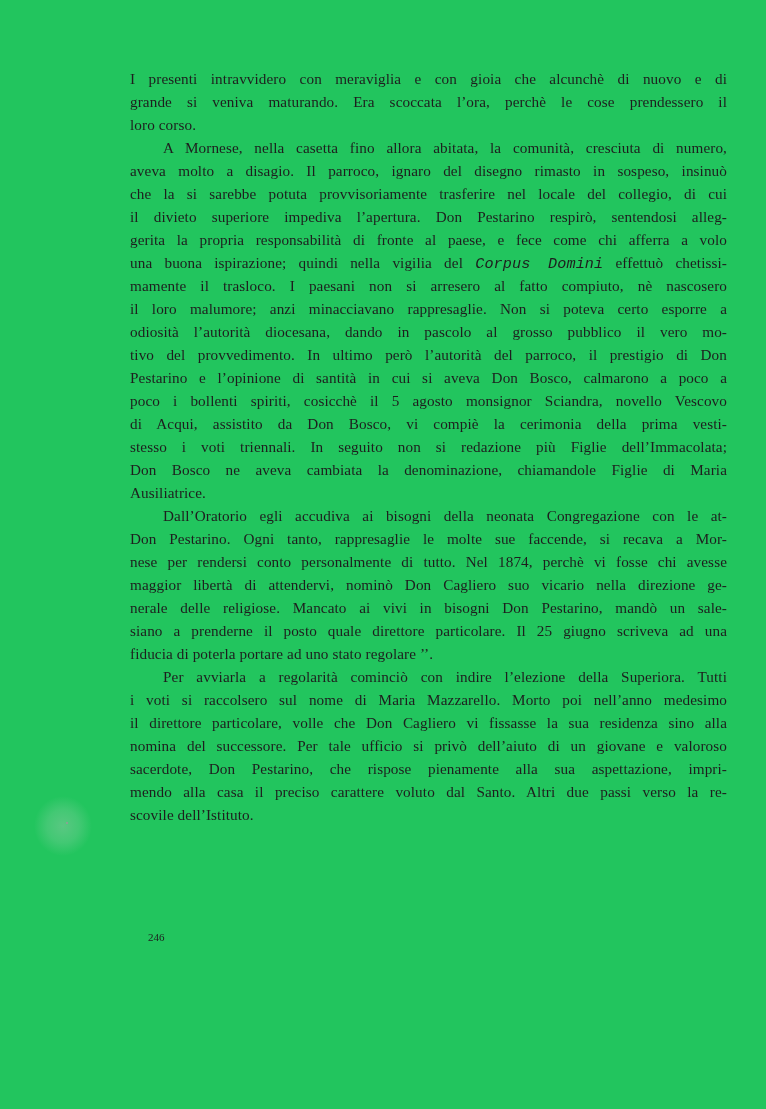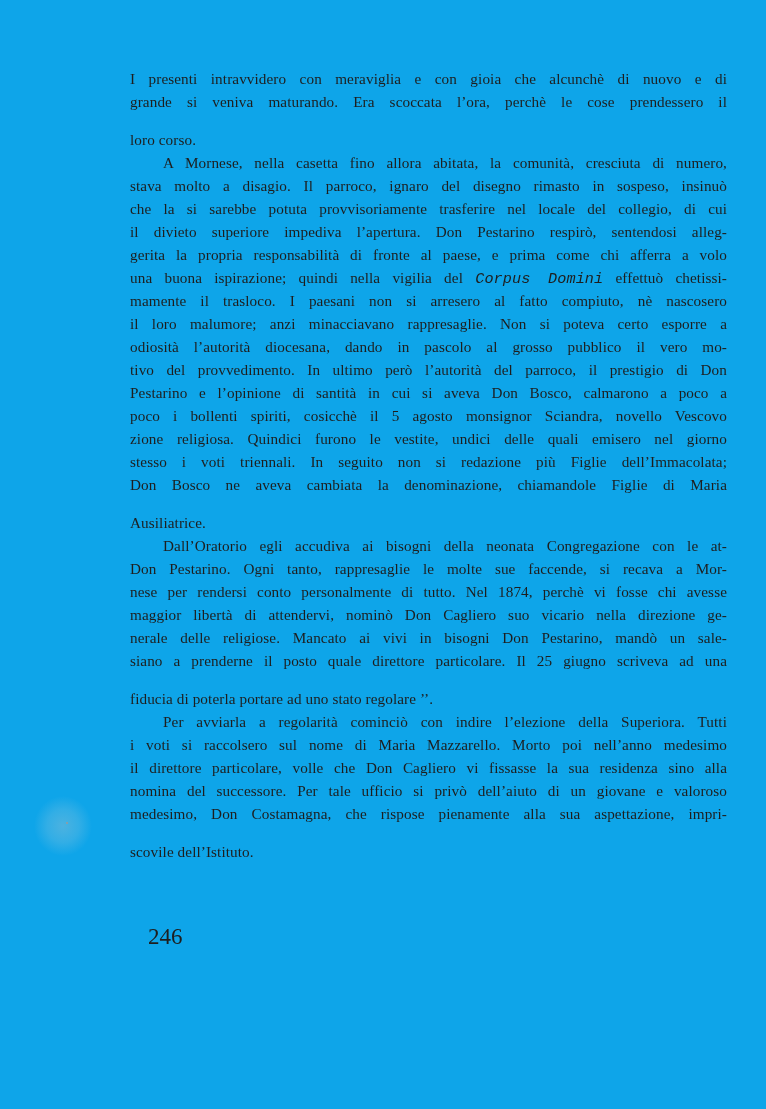--- a/index.html
+++ b/index.html
@@ -4,21 +4,21 @@
 <style>
   html, body {
     margin: 0;
     padding: 0;
     background: #ffffff;
   }
   .page {
     position: relative;
     width: 766px;
     height: 1109px;
-    background: #0ea5e9;
+    background: #22c55e;
     overflow: hidden;
     font-family: "Liberation Serif", "DejaVu Serif", serif;
     color: #1e1e1e;
   }
   .text-block {
     position: absolute;
     left: 130px;
     top: 67px;
     width: 597px;
     font-size: 15.2px;
@@ -30,34 +30,33 @@
   .line {
     height: 23px;
     line-height: 23px;
     text-align: justify;
     text-align-last: justify;
     white-space: normal;
     overflow: visible;
   }
   .line.last {
     text-align-last: left;
-    margin-top: 15px;
   }
   .line.indent {
     padding-left: 33px;
   }
   .line i {
     font-style: italic;
     font-family: Liberation Mono, monospace;
   }
   .page-number {
     position: absolute;
     left: 148px;
     top: 925px;
-    font-size: 23px;
+    font-size: 11px;
     line-height: 24px;
     color: #1e1e1e;
   }
   .scan-smudge {
     position: absolute;
     left: 34px;
     top: 796px;
     width: 58px;
     height: 60px;
     background: radial-gradient(closest-side, rgba(205,205,205,0.32), rgba(215,215,215,0.18) 55%, rgba(255,255,255,0));
@@ -83,49 +82,50 @@
   </div>
 
   <div class="text-block">
       <div class="para">
         <div class="line">I presenti intravvidero con meraviglia e con gioia che alcunchè di nuovo e di</div>
         <div class="line">grande si veniva maturando. Era scoccata l’ora, perchè le cose prendessero il</div>
         <div class="line last">loro corso.</div>
       </div>
       <div class="para">
         <div class="line indent">A Mornese, nella casetta fino allora abitata, la comunità, cresciuta di numero,</div>
-        <div class="line">stava molto a disagio. Il parroco, ignaro del disegno rimasto in sospeso, insinuò</div>
+        <div class="line">aveva molto a disagio. Il parroco, ignaro del disegno rimasto in sospeso, insinuò</div>
         <div class="line">che la si sarebbe potuta provvisoriamente trasferire nel locale del collegio, di cui</div>
         <div class="line">il divieto superiore impediva l’apertura. Don Pestarino respirò, sentendosi alleg-</div>
-        <div class="line">gerita la propria responsabilità di fronte al paese, e prima come chi afferra a volo</div>
+        <div class="line">gerita la propria responsabilità di fronte al paese, e fece come chi afferra a volo</div>
         <div class="line">una buona ispirazione; quindi nella vigilia del <i>Corpus Domini</i> effettuò chetissi-</div>
         <div class="line">mamente il trasloco. I paesani non si arresero al fatto compiuto, nè nascosero</div>
         <div class="line">il loro malumore; anzi minacciavano rappresaglie. Non si poteva certo esporre a</div>
         <div class="line">odiosità l’autorità diocesana, dando in pascolo al grosso pubblico il vero mo-</div>
         <div class="line">tivo del provvedimento. In ultimo però l’autorità del parroco, il prestigio di Don</div>
         <div class="line">Pestarino e l’opinione di santità in cui si aveva Don Bosco, calmarono a poco a</div>
         <div class="line">poco i bollenti spiriti, cosicchè il 5 agosto monsignor Sciandra, novello Vescovo</div>
-        <div class="line">zione religiosa. Quindici furono le vestite, undici delle quali emisero nel giorno</div>
+        <div class="line">di Acqui, assistito da Don Bosco, vi compiè la cerimonia della prima vesti-</div>
         <div class="line">stesso i voti triennali. In seguito non si redazione più Figlie dell’Immacolata;</div>
         <div class="line">Don Bosco ne aveva cambiata la denominazione, chiamandole Figlie di Maria</div>
         <div class="line last">Ausiliatrice.</div>
       </div>
       <div class="para">
         <div class="line indent">Dall’Oratorio egli accudiva ai bisogni della neonata Congregazione con le at-</div>
         <div class="line">Don Pestarino. Ogni tanto, rappresaglie le molte sue faccende, si recava a Mor-</div>
         <div class="line">nese per rendersi conto personalmente di tutto. Nel 1874, perchè vi fosse chi avesse</div>
         <div class="line">maggior libertà di attendervi, nominò Don Cagliero suo vicario nella direzione ge-</div>
         <div class="line">nerale delle religiose. Mancato ai vivi in bisogni Don Pestarino, mandò un sale-</div>
         <div class="line">siano a prenderne il posto quale direttore particolare. Il 25 giugno scriveva ad una</div>
         <div class="line last">fiducia di poterla portare ad uno stato regolare ’’.</div>
       </div>
       <div class="para">
         <div class="line indent">Per avviarla a regolarità cominciò con indire l’elezione della Superiora. Tutti</div>
         <div class="line">i voti si raccolsero sul nome di Maria Mazzarello. Morto poi nell’anno medesimo</div>
         <div class="line">il direttore particolare, volle che Don Cagliero vi fissasse la sua residenza sino alla</div>
         <div class="line">nomina del successore. Per tale ufficio si privò dell’aiuto di un giovane e valoroso</div>
-        <div class="line">medesimo, Don Costamagna, che rispose pienamente alla sua aspettazione, impri-</div>
+        <div class="line">sacerdote, Don Pestarino, che rispose pienamente alla sua aspettazione, impri-</div>
+        <div class="line">mendo alla casa il preciso carattere voluto dal Santo. Altri due passi verso la re-</div>
         <div class="line last">scovile dell’Istituto.</div>
       </div>
     </div>
 
   <div class="page-number">246</div>
 </div>
 
 </body></html>

